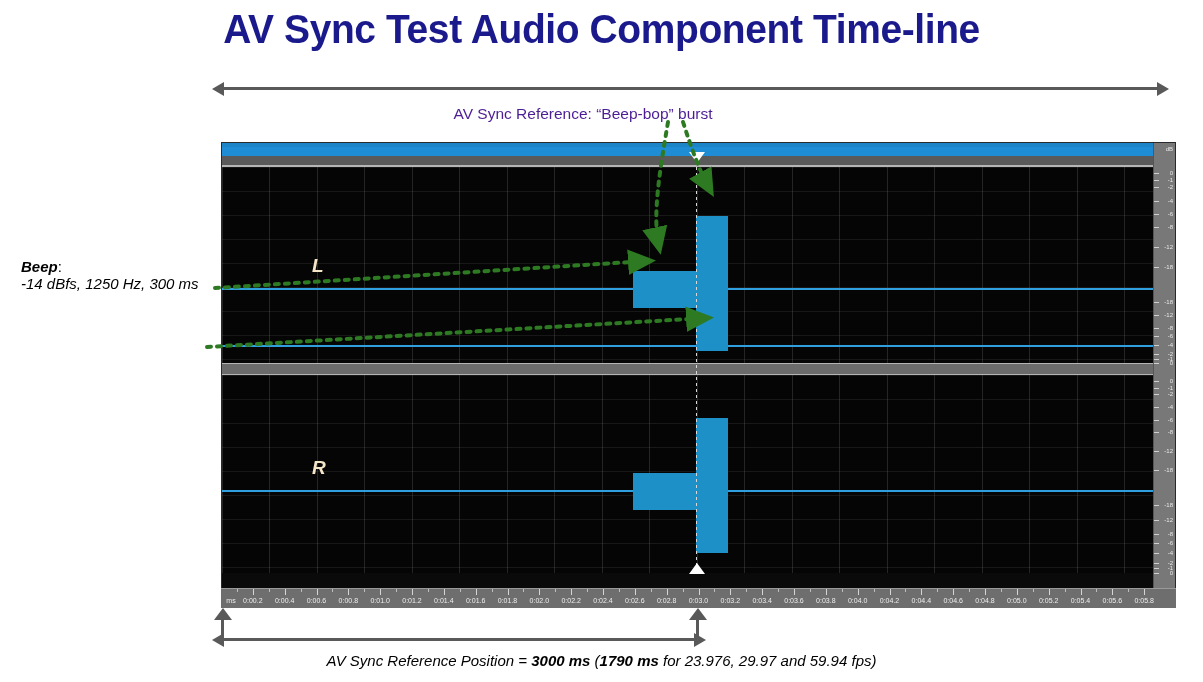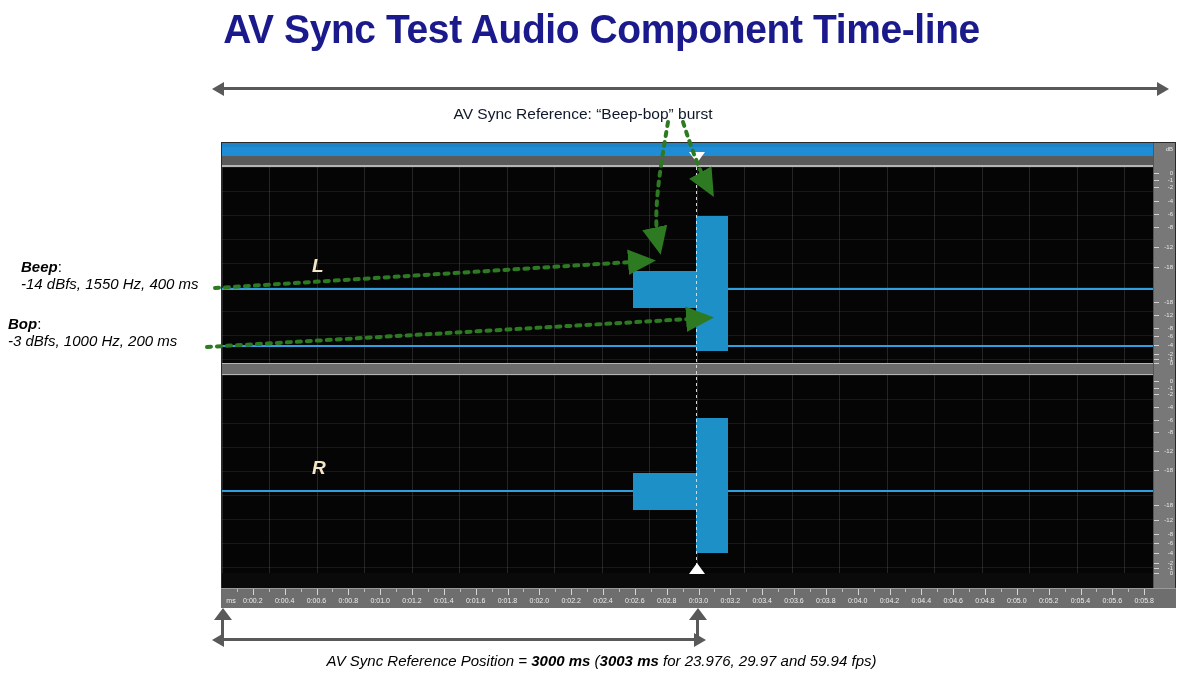--- a/index.html
+++ b/index.html
@@ -22,21 +22,21 @@
     white-space: nowrap;
   }
   .subtitle {
     position: absolute; left: 0; top: 62px; width: 1203px;
     text-align: center; font-size: 15px; font-style: italic; color: #000;
     white-space: nowrap;
   }
   .subtitle b { font-weight: bold; font-style: italic; }
   .ref-caption {
     position: absolute; left: 0; top: 105px; width: 1166px;
-    text-align: center; font-size: 15.5px; color: #0f172a; white-space: nowrap;
+    text-align: center; font-size: 15.5px; color: #4c1d95; white-space: nowrap;
   }
   .bottom-caption {
     position: absolute; left: 0; top: 652px; width: 1203px;
     text-align: center; font-size: 15px; font-style: italic; color: #000;
     white-space: nowrap;
   }
   .bottom-caption b { font-weight: bold; font-style: italic; }
 
   
   .span-arrow-top {
@@ -145,25 +145,21 @@
 
   <div class="span-arrow-top">
     <span class="arrow-head ah-left"></span>
     <span class="arrow-head ah-right"></span>
   </div>
 
   <div class="ref-caption">AV Sync Reference: “Beep-bop” burst</div>
 
   <div class="side-label" id="beep-label">
     <div><span class="hdr">Beep</span><span class="col">:</span></div>
-    <div class="det">-14 dBfs, 1550 Hz, 400 ms</div>
-  </div>
-  <div class="side-label" id="bop-label">
-    <div><span class="hdr">Bop</span><span class="col">:</span></div>
-    <div class="det">-3 dBfs, 1000 Hz, 200 ms</div>
+    <div class="det">-14 dBfs, 1250 Hz, 300 ms</div>
   </div>
 
   <div id="editor">
 
     <div class="clip-bar" id="clip-blue-1"></div>
     <div class="clip-bar" id="clip-blue-2"></div>
     <div class="clip-bar" id="clip-gray"></div>
     <div class="clip-bar" id="clip-line"></div>
 
     <div class="chan" id="chan-L">
@@ -355,21 +351,21 @@
   <div class="up-stem" style="left:221px; top:620px; height:16px"></div>
   <div class="up-arrow" style="left:689px; top:608px"></div>
   <div class="up-stem" style="left:696px; top:620px; height:16px"></div>
 
   <div class="span-arrow-bot" style="left:224px; top:638px; width:470px">
     <span class="arrow-head ah-left"></span>
     <span class="arrow-head ah-right"></span>
   </div>
 
   <div class="bottom-caption">
-    <span>AV Sync Reference Position = </span><b>3000 ms</b><span> (</span><b>3003 ms</b><span> for 23.976, 29.97 and 59.94 fps)</span>
+    <span>AV Sync Reference Position = </span><b>3000 ms</b><span> (</span><b>1790 ms</b><span> for 23.976, 29.97 and 59.94 fps)</span>
   </div>
 
   <svg id="overlay">
     <defs>
       <marker id="gh" markerWidth="7" markerHeight="7" refX="5" refY="3.2" orient="auto">
         <path d="M0,0 L7,3.2 L0,6.4 z" fill="#2d7a22"></path>
       </marker>
     </defs>
 
     <path d="M668,122 C660,170 652,215 659,247" fill="none" stroke="#2d7a22" stroke-width="4" stroke-dasharray="4 6" stroke-linecap="round" marker-end="url(#gh)"></path>

